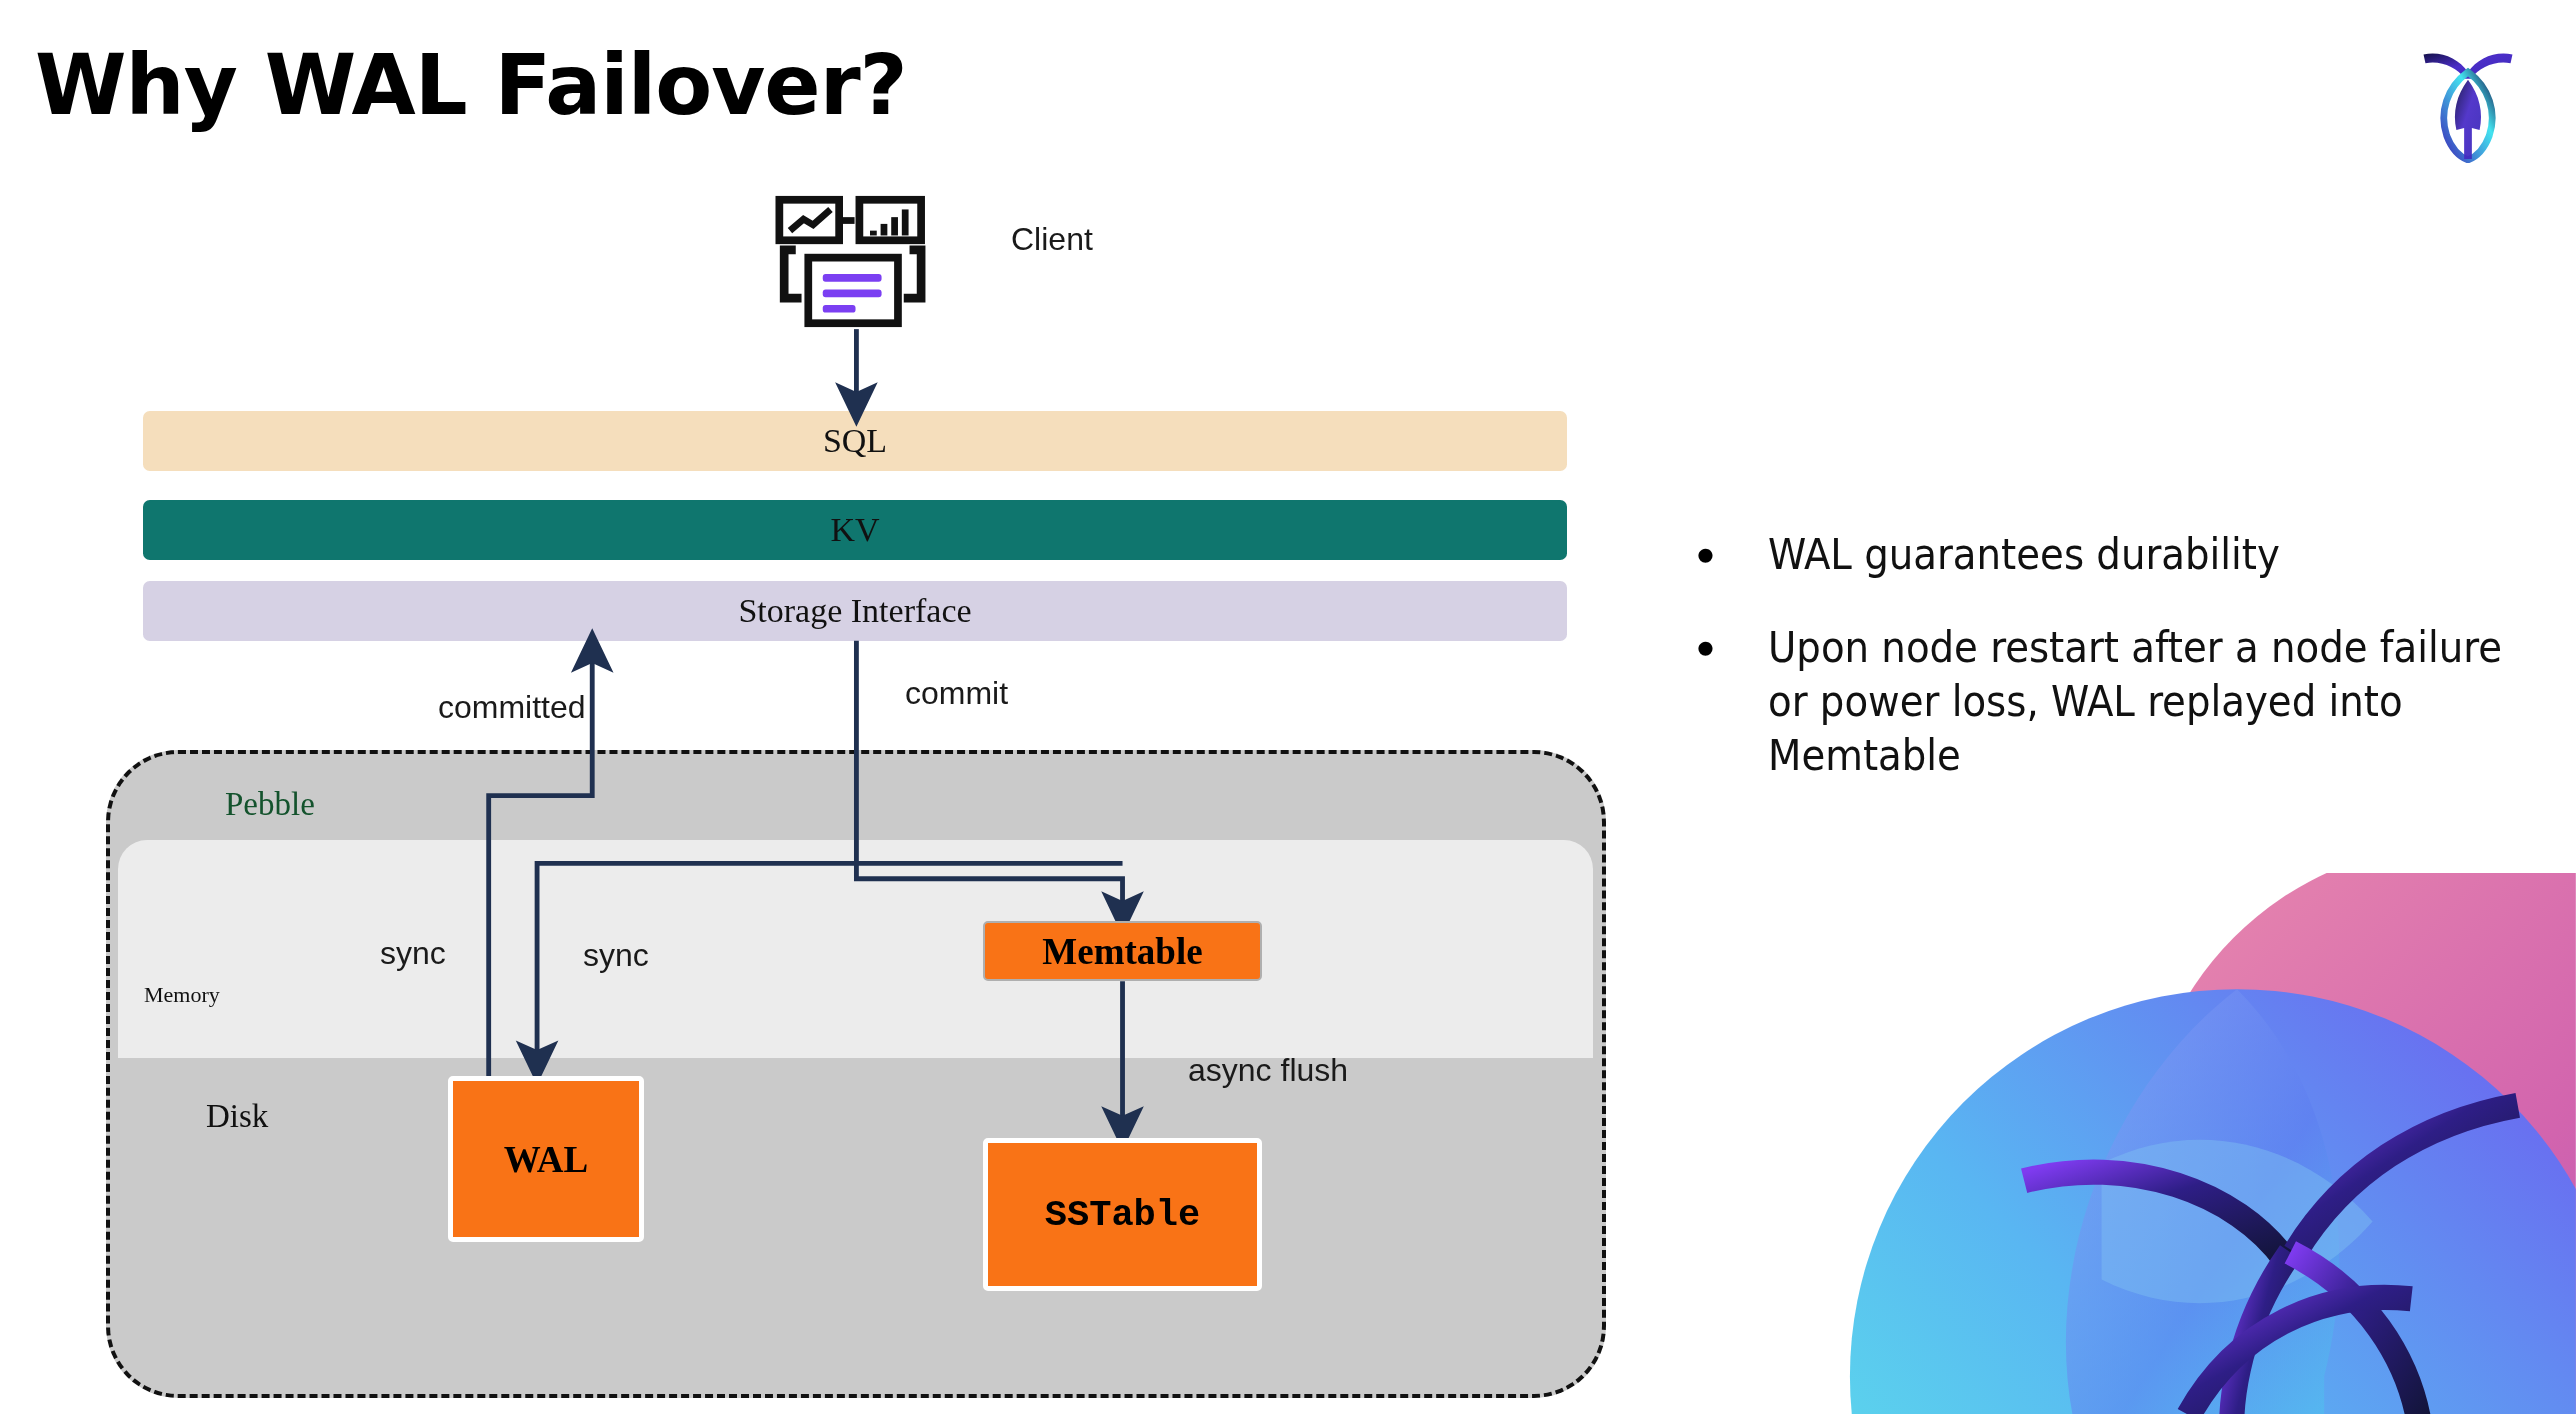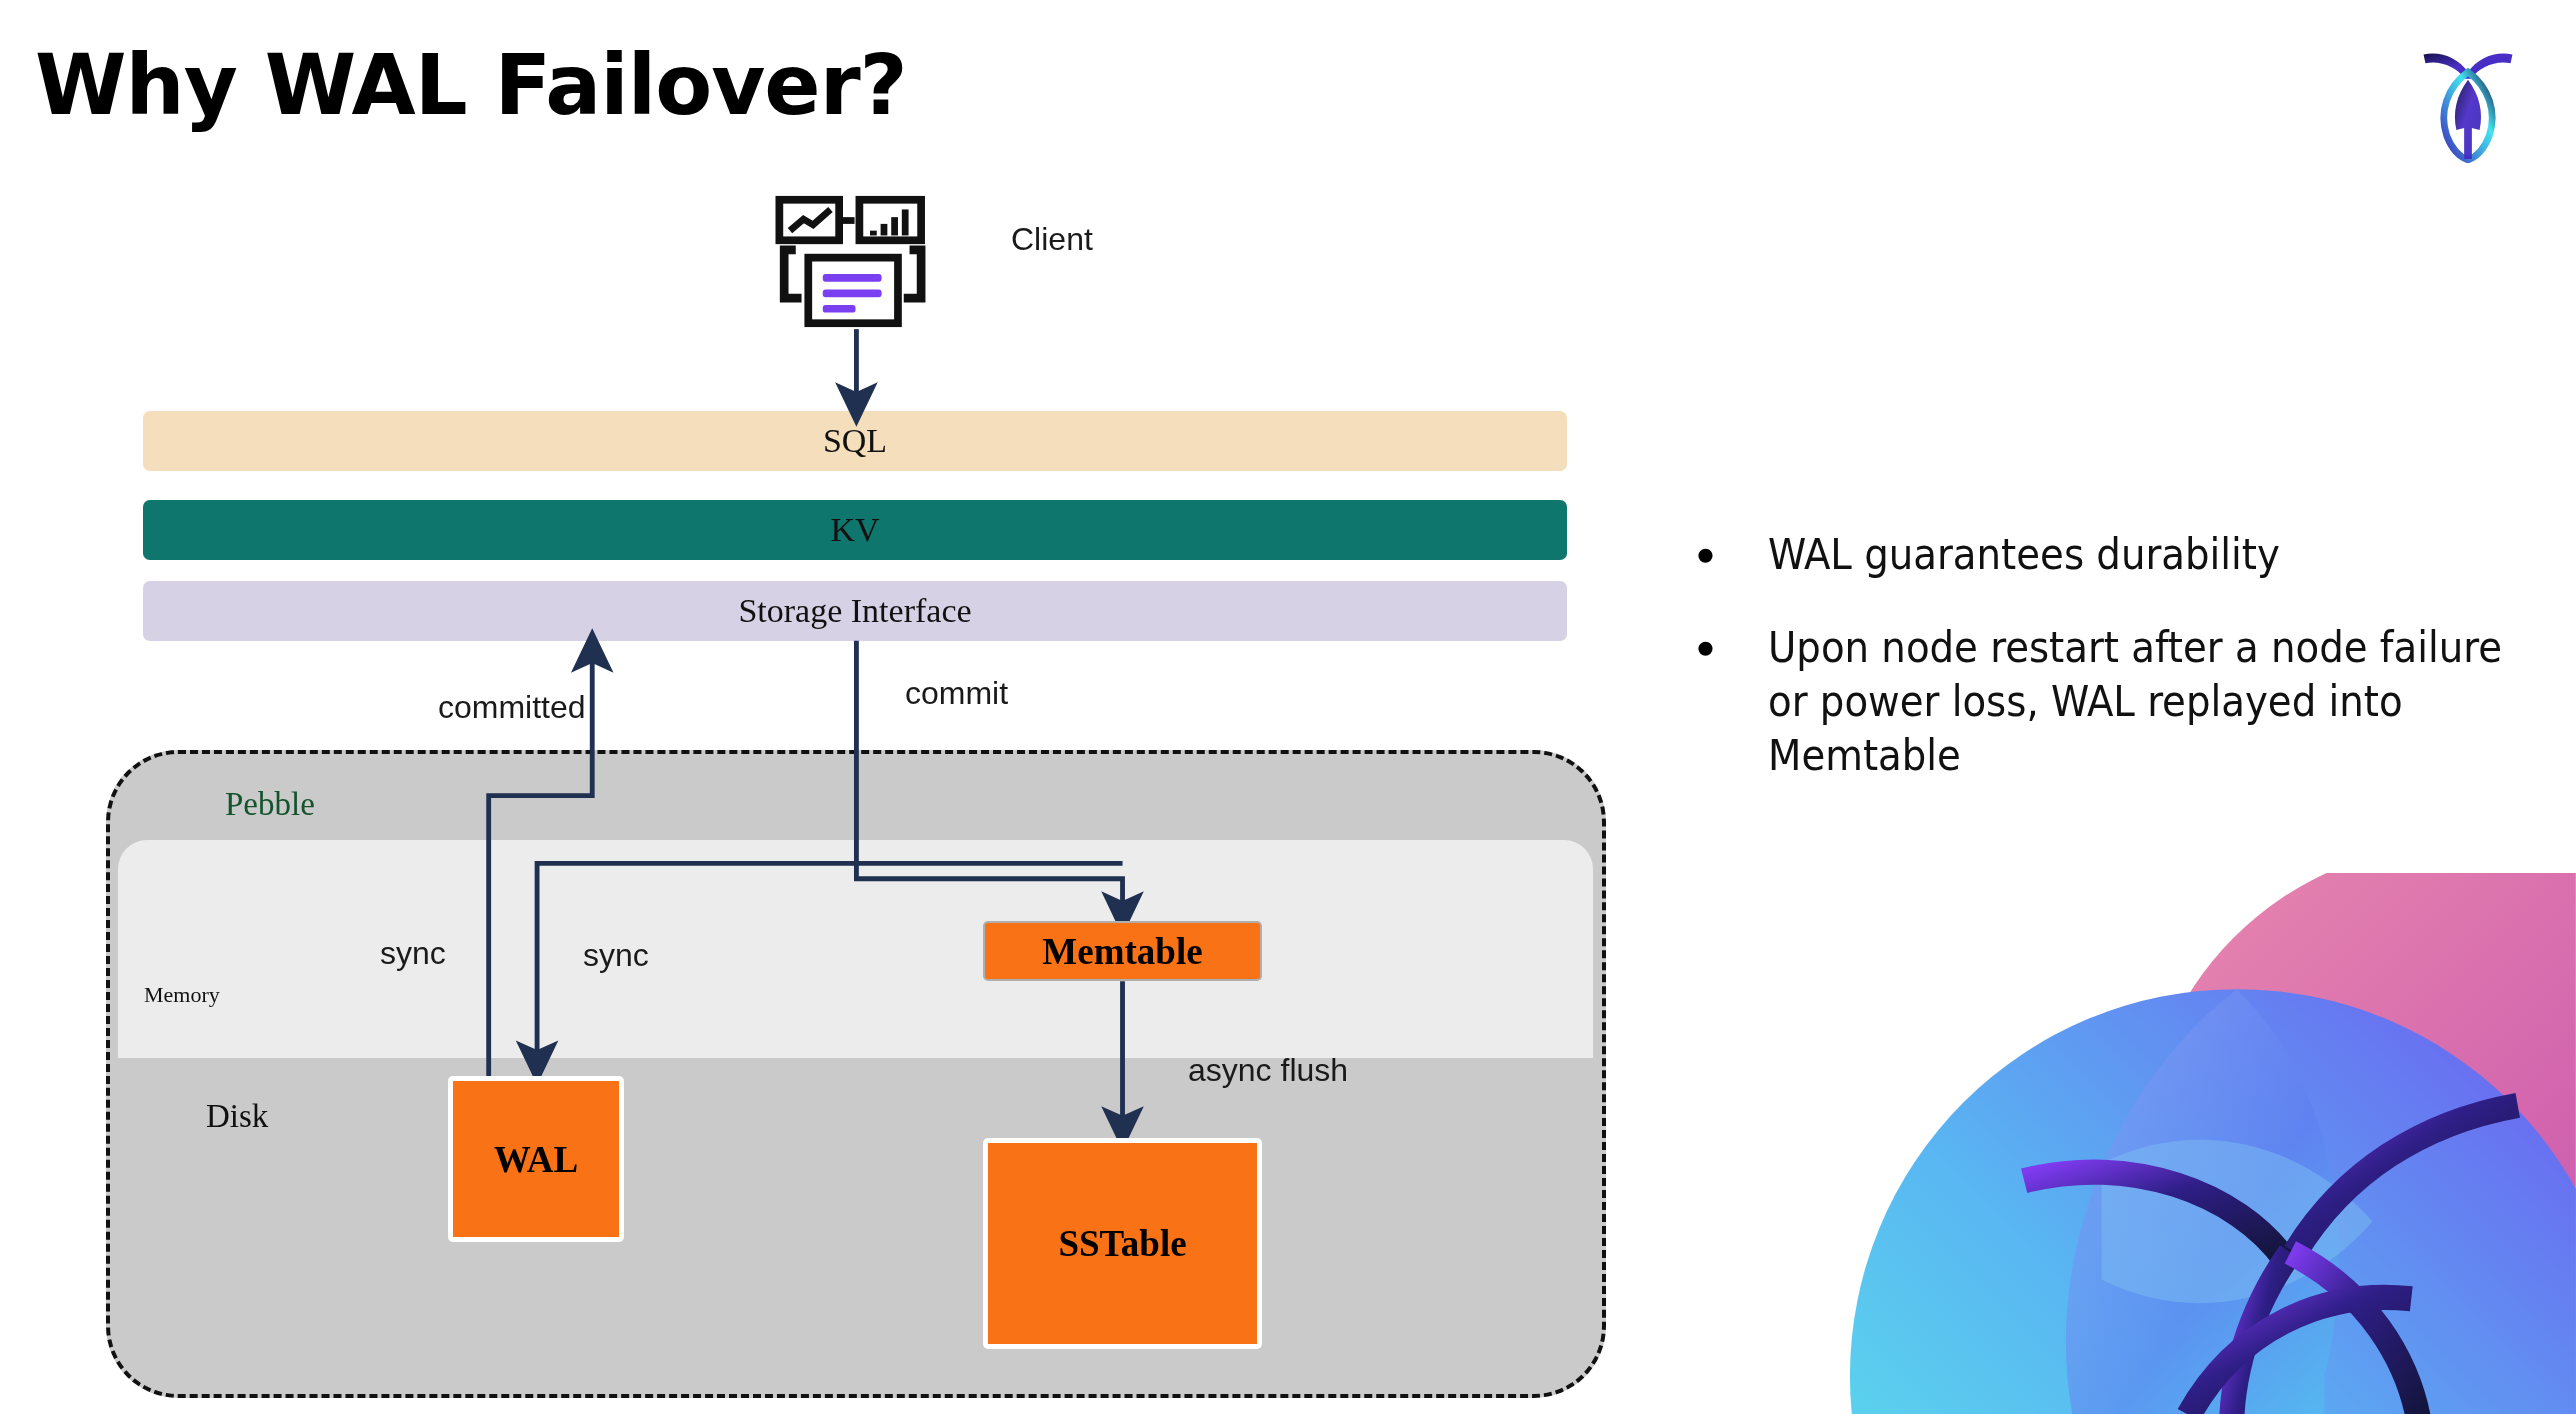--- a/index.html
+++ b/index.html
@@ -87,26 +87,27 @@
     font-family:"Liberation Serif", serif;
     font-weight:bold;
     font-size:37px;color:#000;
     box-sizing:border-box;
   }
   .node.memtable{
     left:983px;top:921px;width:279px;height:60px;
     border:2.9px solid #AFAFAF;
   }
   .node.wal{
-    left:448px;top:1076px;width:176px;height:166px;
+    left:448px;top:1076px;width:196px;height:166px;
     border:5.8px solid #ffffff;
   }
   .node.sstable{
-    left:983px;top:1138px;width:279px;height:211px;
+    left:983px;top:1138px;width:279px;height:153px;
     border:5.8px solid #ffffff;
+    font-family:Liberation Mono, monospace;
   }
 
   
   .flow-label{
     position:absolute;
     font-family:"Liberation Sans", sans-serif;
     font-size:32px;color:#1a1a1a;
     white-space:nowrap;
   }
   .lbl-committed{left:406px;top:689px;margin-left:32px;}

